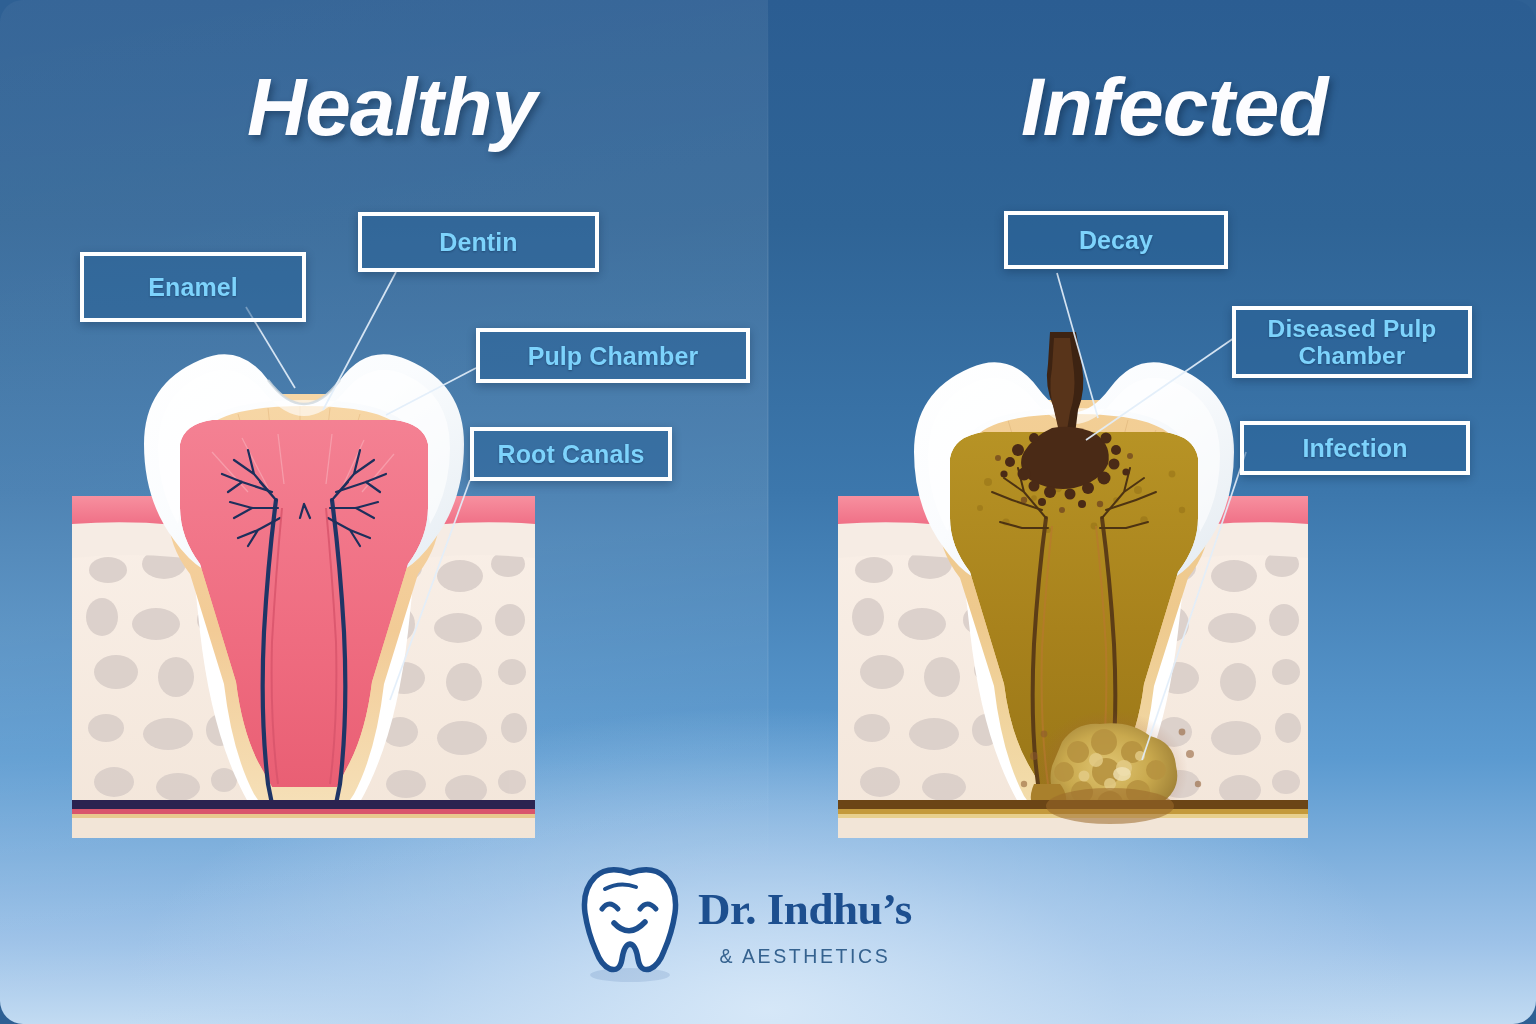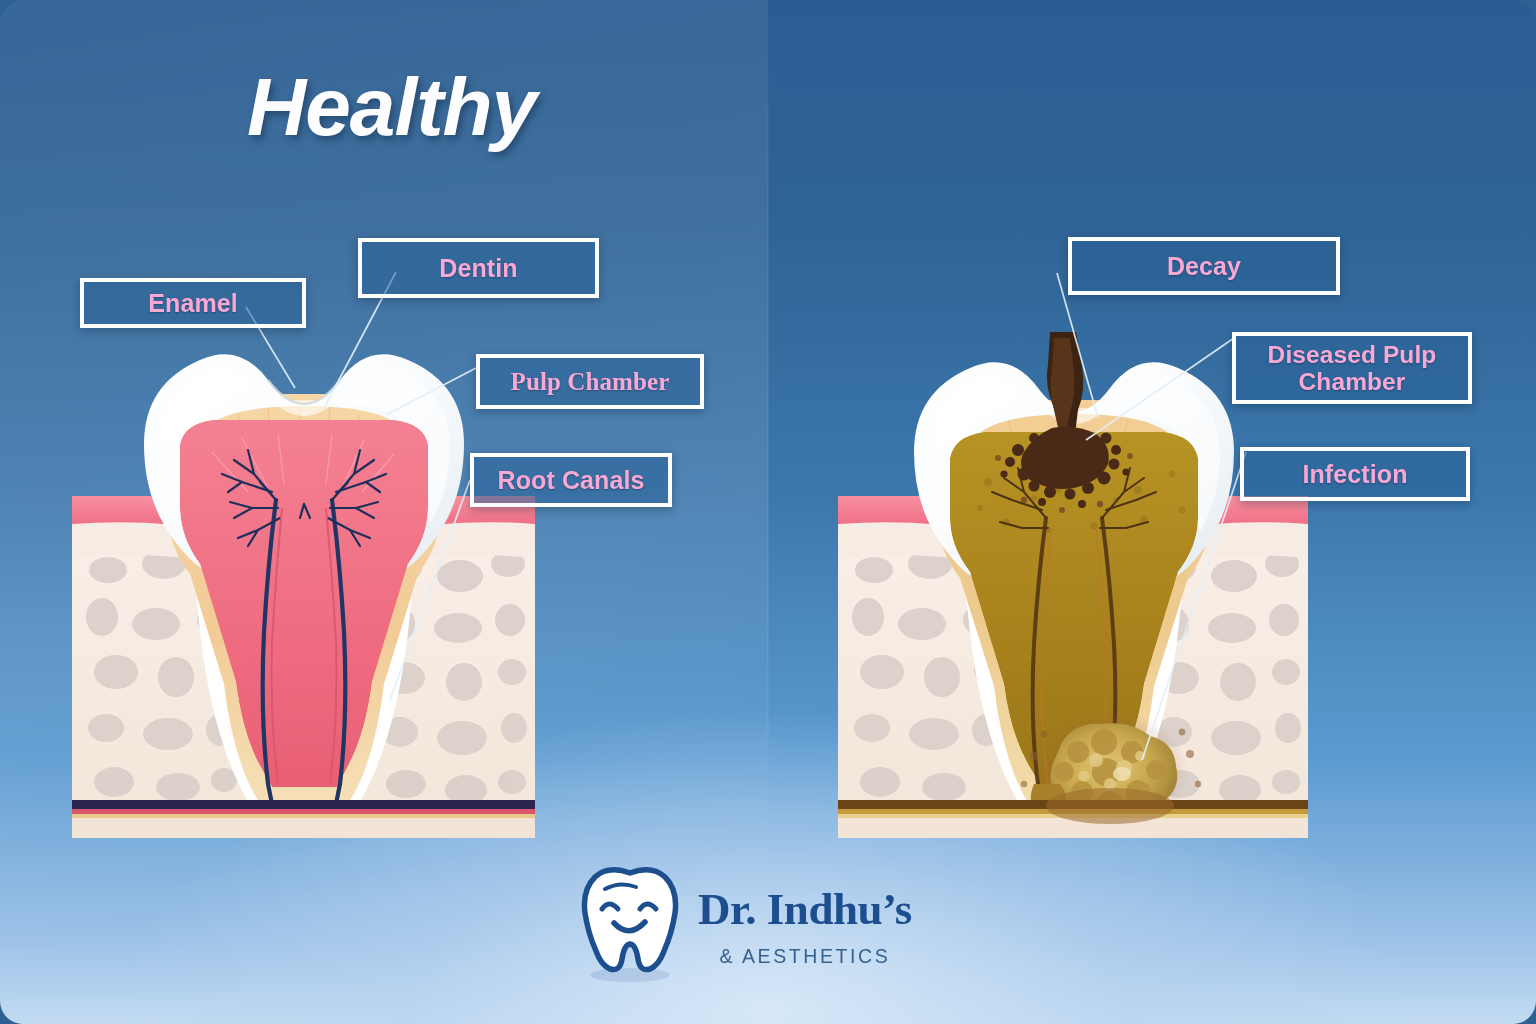--- a/index.html
+++ b/index.html
@@ -26,25 +26,24 @@
     font-size:82px;letter-spacing:-1px;line-height:1;
     text-shadow:3px 4px 7px rgba(10,35,65,.45);white-space:nowrap;}
   #title-healthy{left:247px;top:66px;}
   #title-infected{left:1021px;top:66px;}
 
   
   .callout{position:absolute;box-sizing:border-box;
     border:4px solid #ffffff;
     background:rgba(40,96,150,.55);
     display:flex;align-items:center;justify-content:center;
-    color:#f9a8d4;font-weight:bold;font-size:25px;line-height:1.12;
+    color:#7dd3fc;font-weight:bold;font-size:25px;line-height:1.12;
     text-align:left;letter-spacing:.1px;
     box-shadow:0 3px 9px rgba(10,30,58,.32);
     text-shadow:0 1px 2px rgba(12,38,70,.45);
-    margin-top:26px;
   }
   .callout.two-line{font-size:24.5px;}
 
   
   .leaders{position:absolute;inset:0;pointer-events:none;}
 
   
   .illus{position:absolute;overflow:hidden;}
   #illus-healthy{left:72px;top:332px;width:463px;height:507px;}
   #illus-infected{left:838px;top:332px;width:470px;height:507px;}
@@ -466,30 +465,31 @@
       <line x1="396" y1="272" x2="323" y2="410"></line>
       <line x1="476" y1="368" x2="386" y2="415"></line>
       <line x1="470" y1="480" x2="390" y2="700"></line>
       <line x1="1057" y1="273" x2="1098" y2="418"></line>
       <line x1="1234" y1="338" x2="1086" y2="440"></line>
       <line x1="1246" y1="452" x2="1142" y2="760"></line>
     </g>
   </svg>
 
   <div class="title" id="title-healthy">Healthy</div>
-
-  <div class="callout" style="left:80px;top:252px;width:226px;height:50px;">Enamel</div>
+  <div class="title" id="title-infected">Infected</div>
+
+  <div class="callout" style="left:80px;top:252px;width:226px;height:70px;">Enamel</div>
 
   <div class="callout" style="left:358px;top:212px;width:241px;height:60px;">Dentin</div>
 
-  <div class="callout" style="left:476px;top:328px;width:228px;height:55px;font-family:Liberation Serif, serif;">Pulp Chamber</div>
+  <div class="callout" style="left:476px;top:328px;width:274px;height:55px;">Pulp Chamber</div>
 
   <div class="callout" style="left:470px;top:427px;width:202px;height:54px;">Root Canals</div>
 
-  <div class="callout" style="left:1068px;top:211px;width:272px;height:58px;">Decay</div>
+  <div class="callout" style="left:1004px;top:211px;width:224px;height:58px;">Decay</div>
 
   <div class="callout two-line" style="left:1232px;top:306px;width:240px;height:72px;flex-direction:column;">
     <span>Diseased Pulp</span>
     <span>Chamber</span>
   </div>
 
   <div class="callout" style="left:1240px;top:421px;width:230px;height:54px;">Infection</div>
 
   <div id="logo">
     <div>

